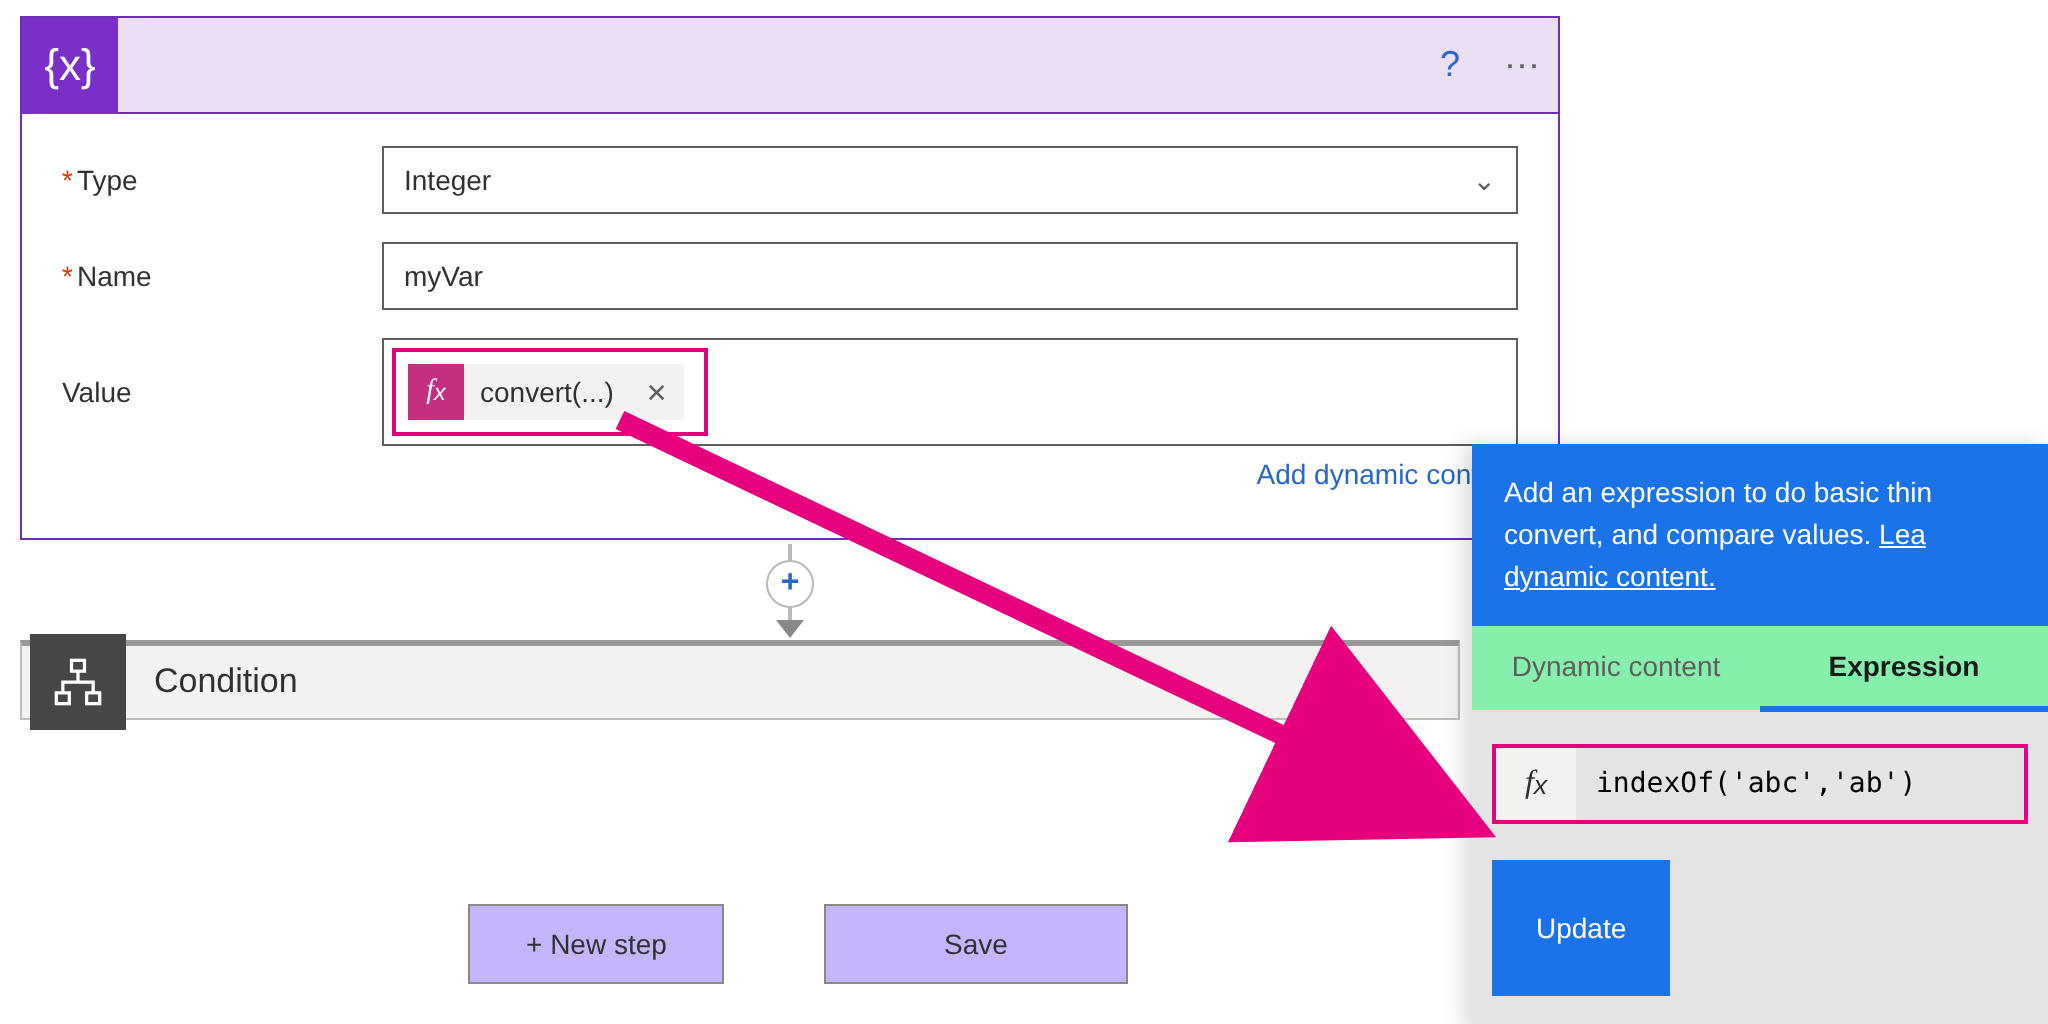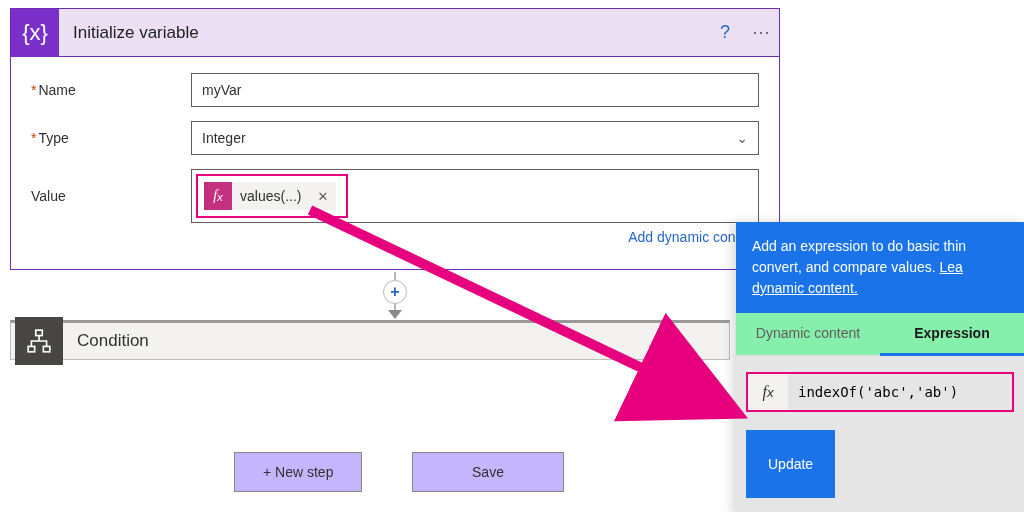--- a/index.html
+++ b/index.html
@@ -113,44 +113,43 @@
   .anno-arrow {
     position:absolute; left:300px; top:200px; pointer-events:none;
   }
 </style>
 </head>
 <body>
 
 <div class="card">
   <div class="card-header">
     <div class="icon-box">{x}</div>
-    <div class="title">Initialize variable</div>
     <div class="spacer"></div>
     <div class="hdr-btn help">?</div>
     <div class="hdr-btn">···</div>
   </div>
   <div class="card-body">
-    <div class="row">
-      <div class="label"><span class="req">*</span><span>Name</span></div>
-      <div class="input">myVar</div>
-    </div>
     <div class="row">
       <div class="label"><span class="req">*</span><span>Type</span></div>
       <div class="select">
         <span>Integer</span>
         <span class="chev">⌄</span>
       </div>
     </div>
+    <div class="row">
+      <div class="label"><span class="req">*</span><span>Name</span></div>
+      <div class="input">myVar</div>
+    </div>
     <div class="row" style="margin-bottom:6px;">
       <div class="label"><span>Value</span></div>
       <div class="value-box">
         <div class="value-highlight">
           <span class="token">
             <span class="fx">f<sub>x</sub></span>
-            <span class="txt">values(...)</span>
+            <span class="txt">convert(...)</span>
             <span class="close">✕</span>
           </span>
         </div>
       </div>
     </div>
     <div class="add-link">
       <a>Add dynamic content</a>
     </div>
   </div>
 </div>

